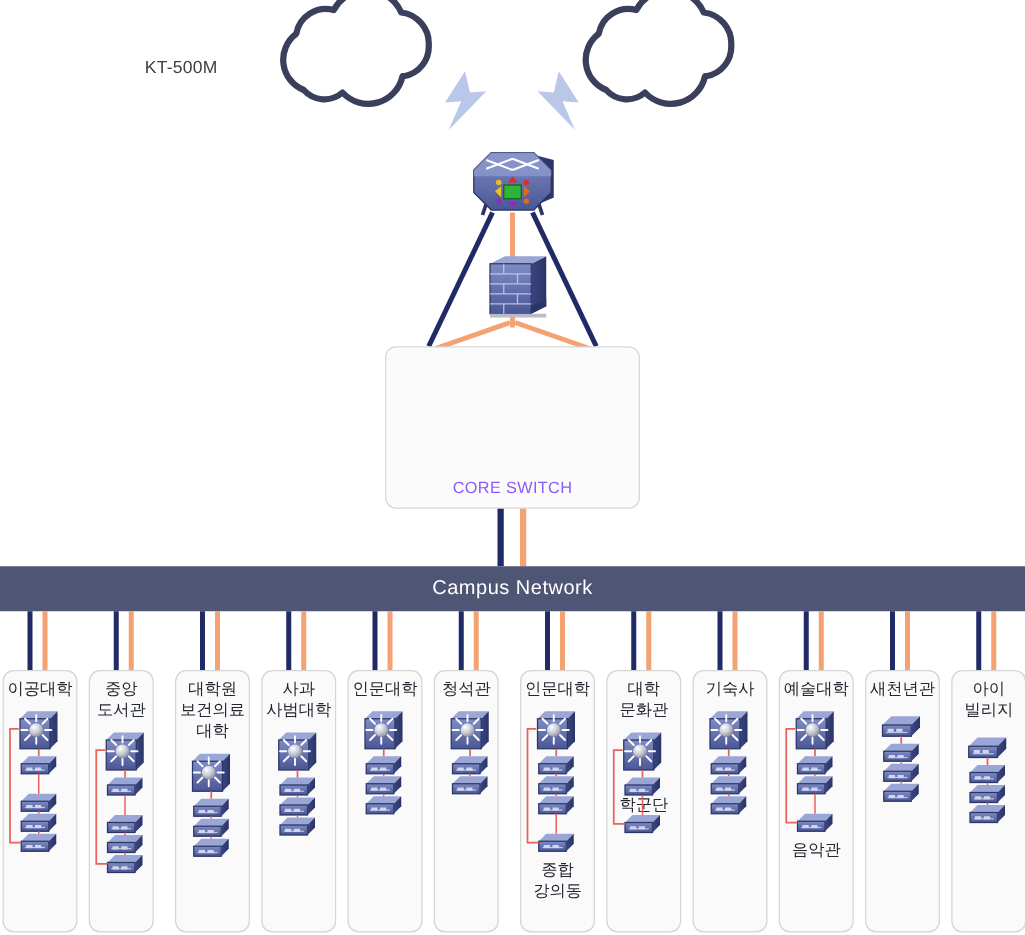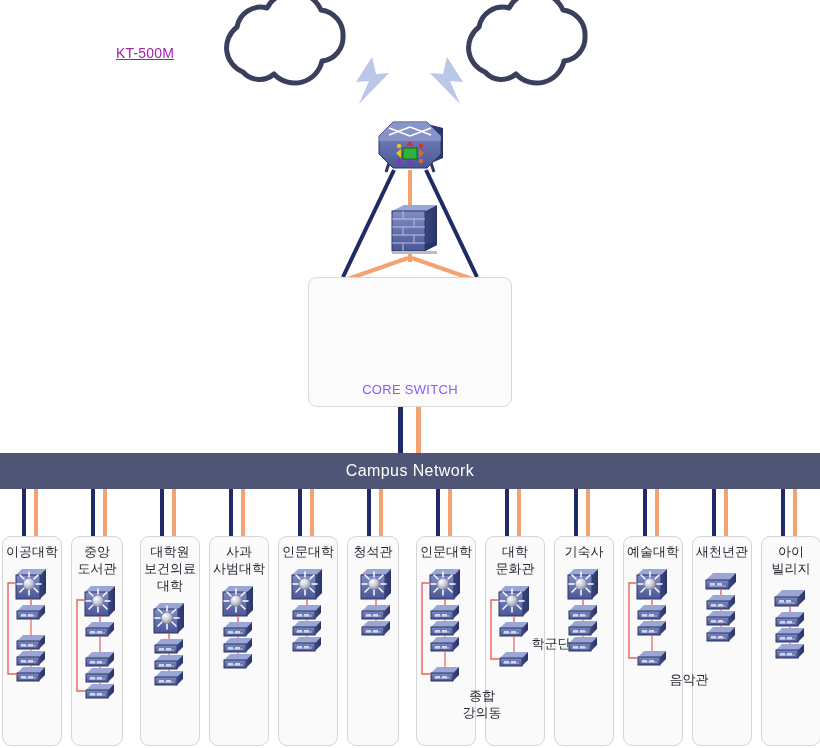--- a/index.html
+++ b/index.html
@@ -7,21 +7,21 @@
     width:820px;height:748px;background:#ffffff;
     font-family:"Liberation Sans","DejaVu Sans",sans-serif;
     overflow:hidden;position:relative;
   }
   #stage{position:absolute;left:0;top:0;width:820px;height:748px;}
   .abs{position:absolute;}
 
   
   .cloud-label{
     position:absolute;width:100%;text-align:center;
-    font-size:14px;color:#a21caf;letter-spacing:.2px;text-decoration:underline;
+    font-size:14px;color:#404040;letter-spacing:.2px;
   }
 
   
   .core-box{
     position:absolute;border:1px solid #d8d8d8;border-radius:9px;
     background:#fbfbfb;box-sizing:border-box;
   }
   .core-caption{
     position:absolute;width:100%;text-align:center;
     font-size:13px;color:#8b5cf6;letter-spacing:.3px;
@@ -49,21 +49,20 @@
   }
   .card-title{
     position:absolute;top:6px;left:0;width:100%;
     text-align:center;font-size:13px;line-height:17px;color:#22262f;
     font-family:"DejaVu Sans","Liberation Sans",sans-serif;
   }
   .sublabel{
     position:absolute;width:100%;text-align:center;
     font-size:13px;line-height:17px;color:#22262f;
     font-family:Liberation Serif, serif;
-    padding-left:36px;
   }
   svg{display:block;overflow:visible;}
 </style>
 </head>
 <body>
 
 <div id="stage">
 
   <svg class="abs" style="left:0;top:0" width="820" height="748">
     <defs>

